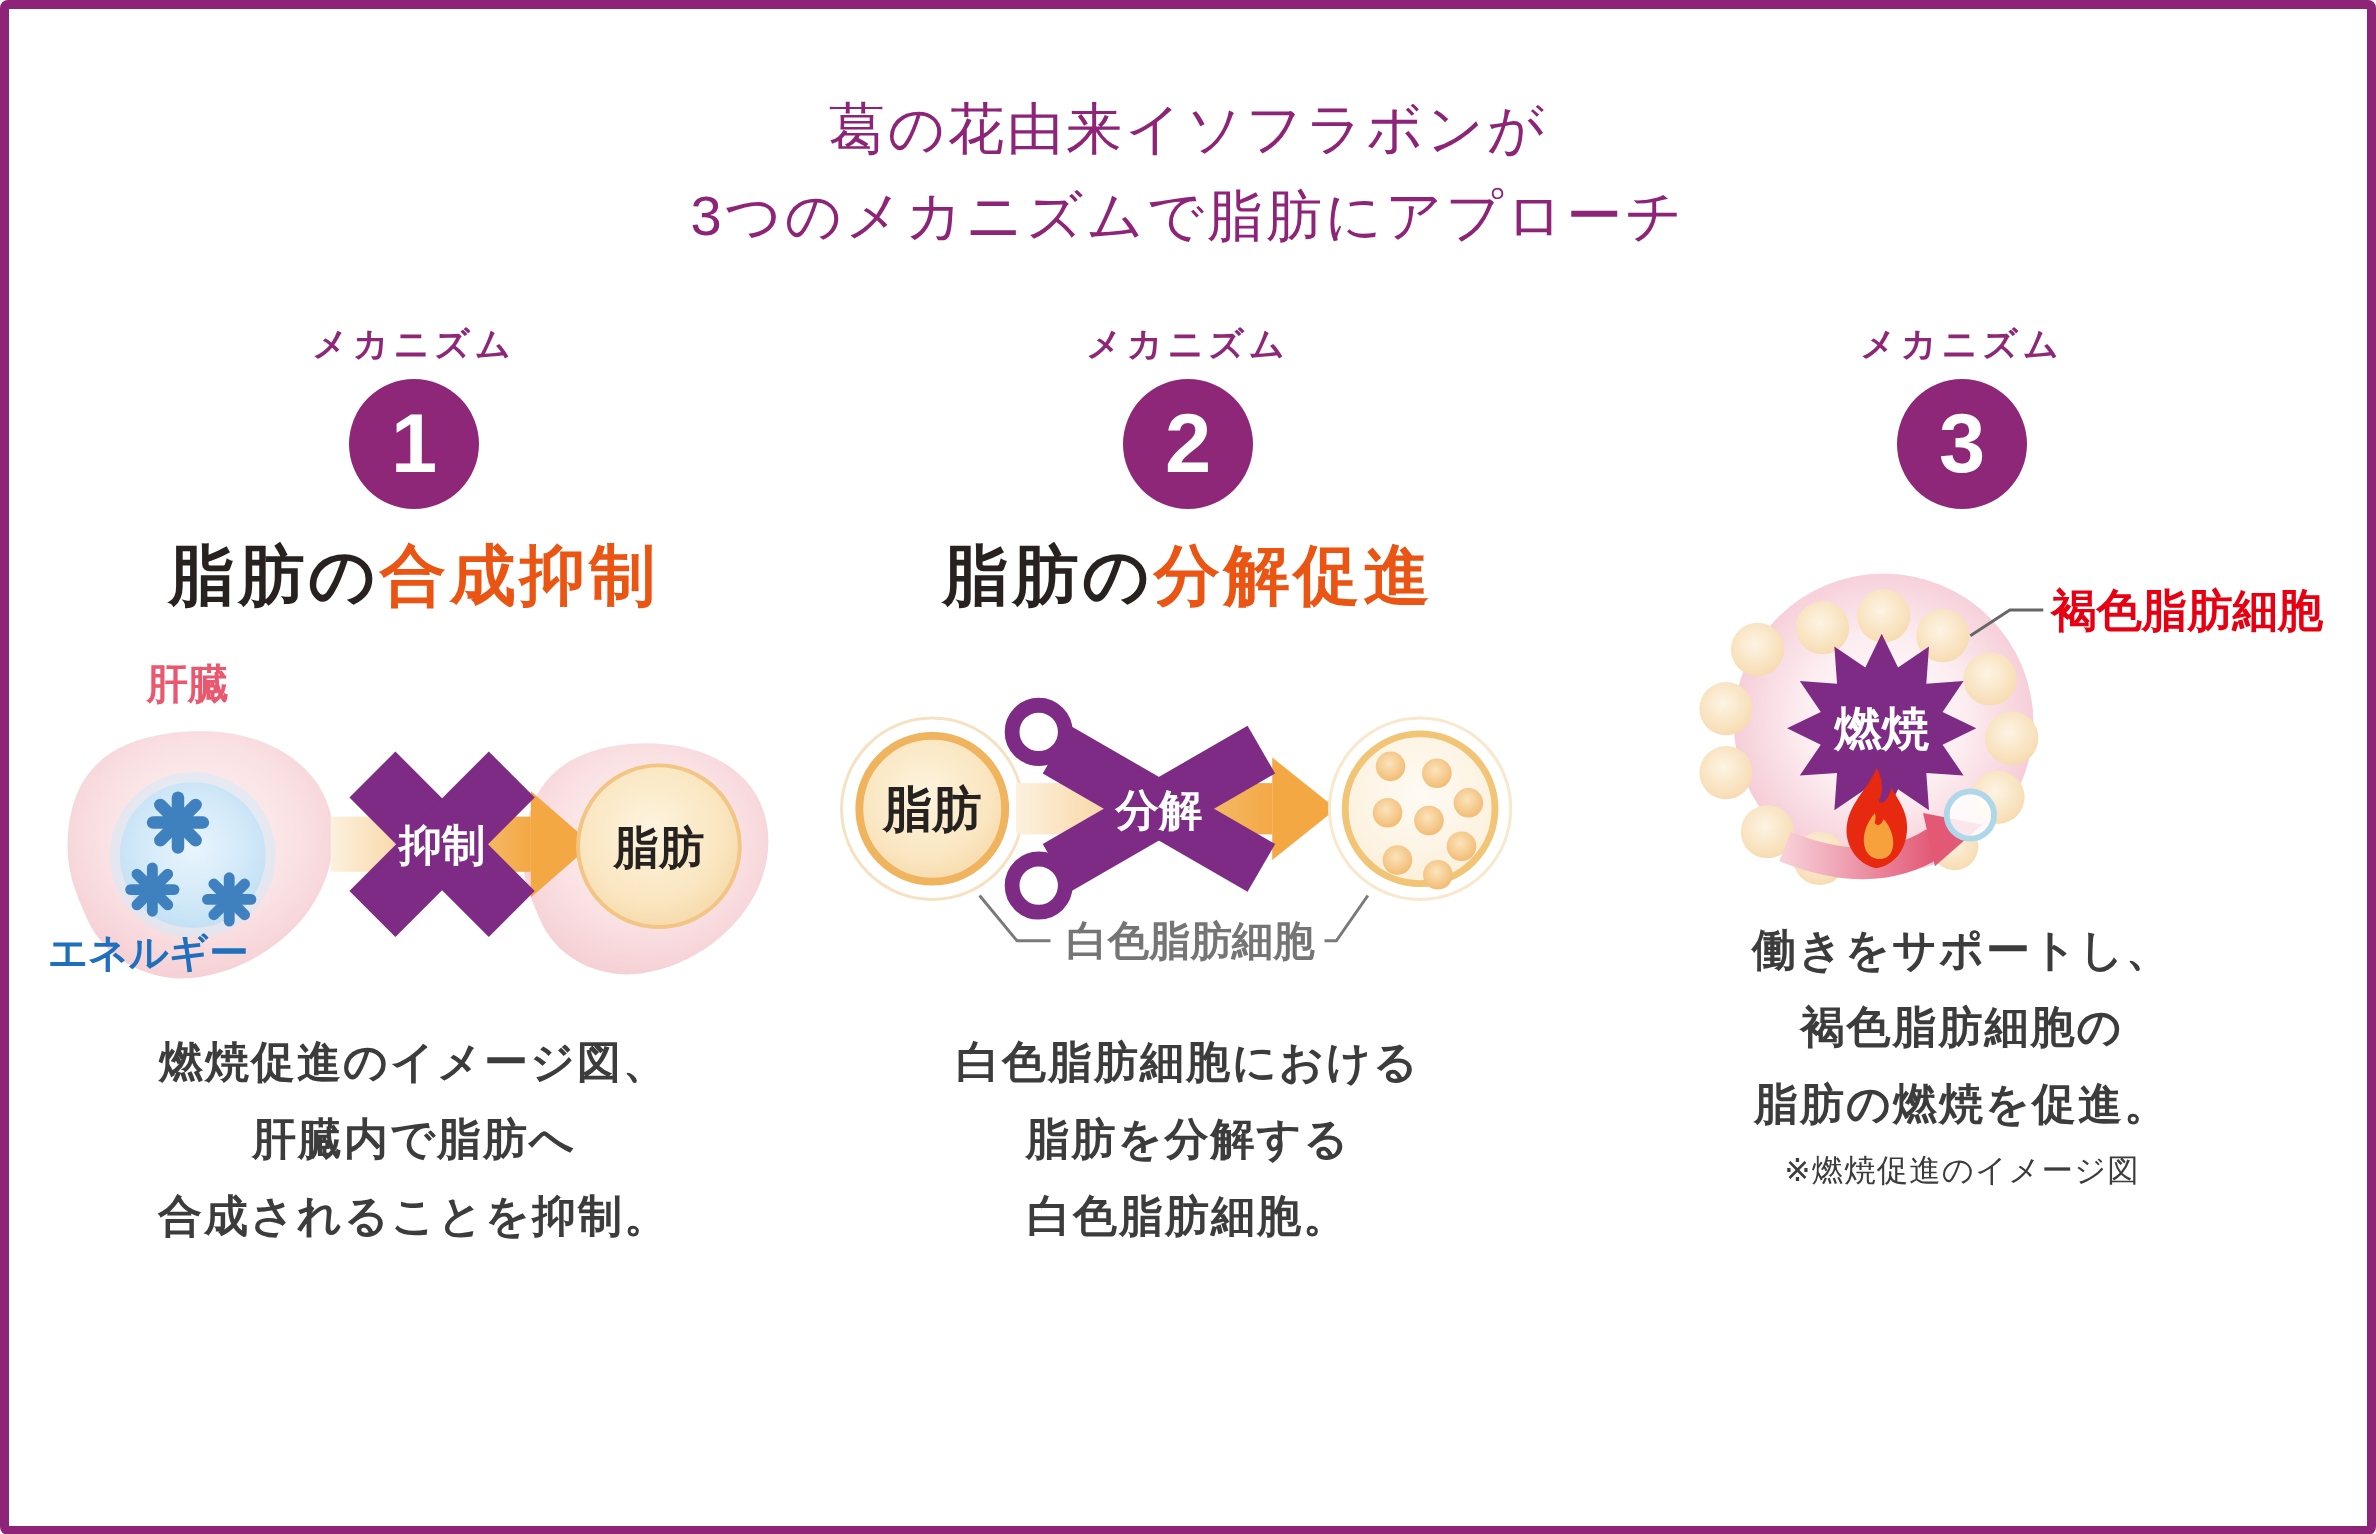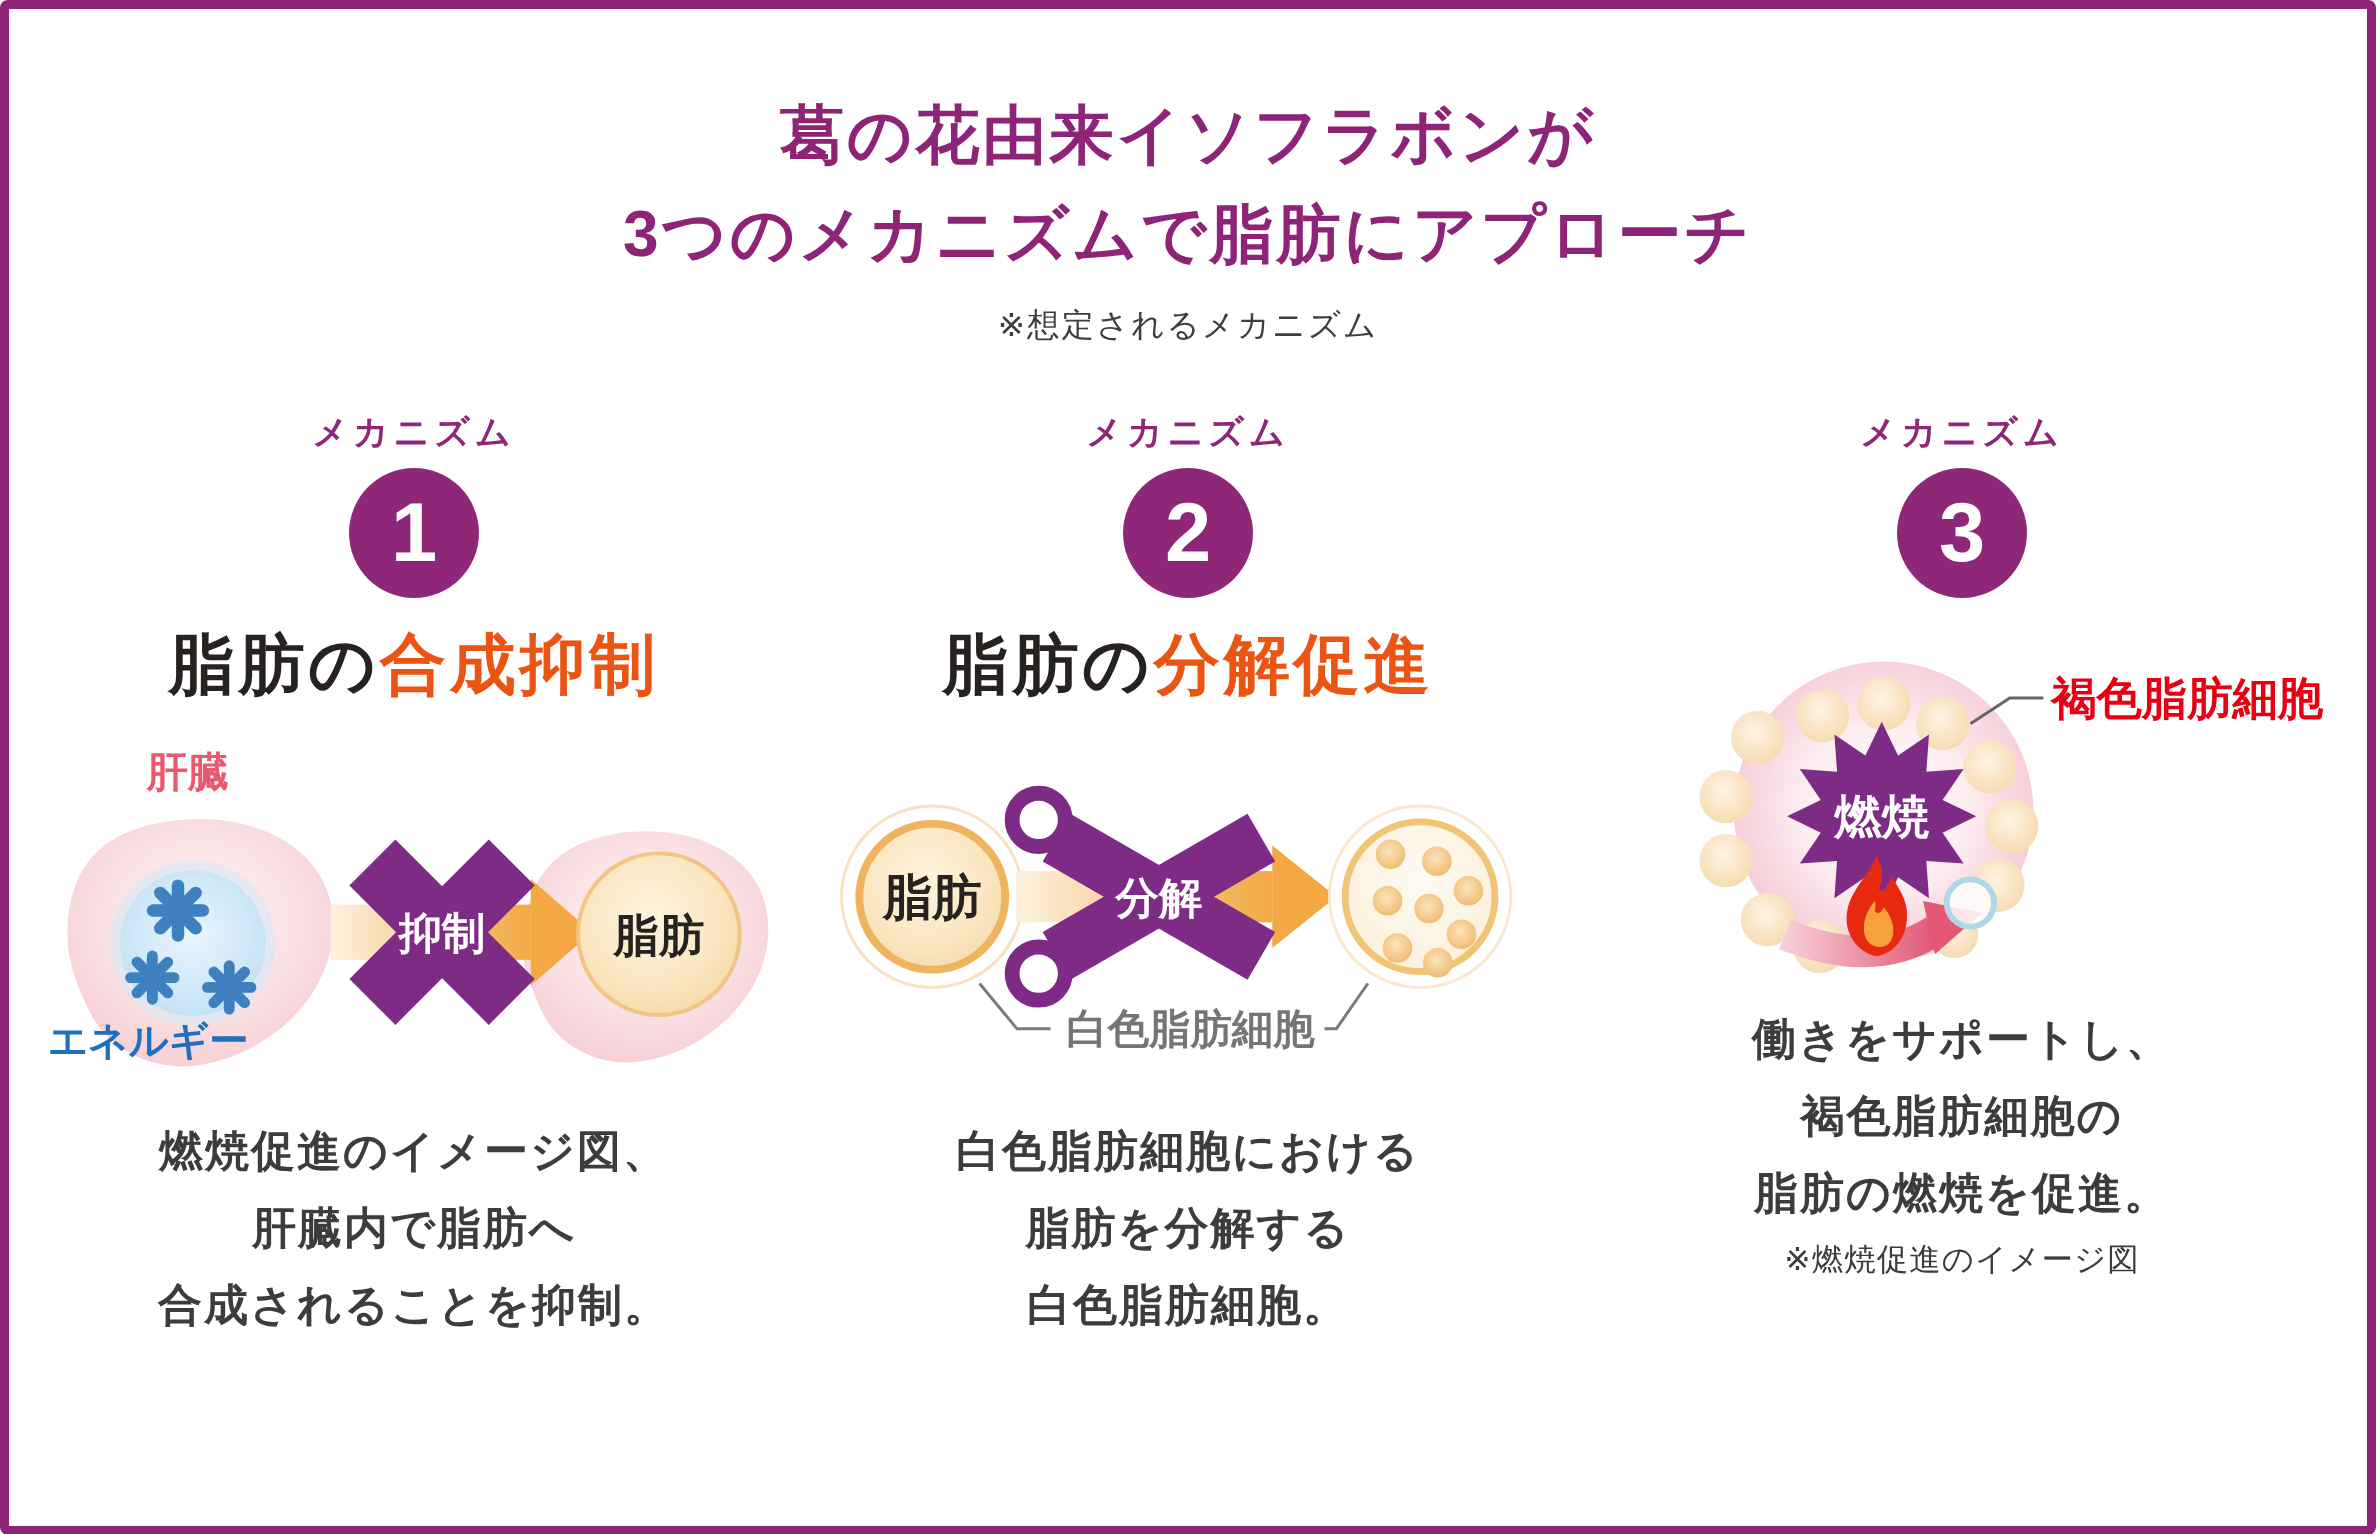--- a/index.html
+++ b/index.html
@@ -8,21 +8,21 @@
     width:2376px; height:1535px;
     box-sizing:border-box;
     border:9.9px solid #8E2477;
     border-radius:7.9px;
     background:#ffffff;
     font-family:"Liberation Sans","DejaVu Sans",sans-serif;
     overflow:hidden;
   }
   .header { text-align:center; padding-top:77px; }
   .title-line {
-    font-size:64px; font-weight:700; color:#8E2477;
+    font-size:56px; font-weight:400; color:#8E2477;
     line-height:1.55; letter-spacing:3px;
   }
   .subtitle { margin-top:19.7px; font-size:32.5px; color:#3E3E3E; letter-spacing:2px; }
 
   .columns { display:flex; justify-content:space-between; padding:0 18px; margin-top:61px; }
   .mech-col { width:780px; text-align:center; }
   .mech-label { font-size:35px; font-weight:800; color:#8E2778; letter-spacing:4.9px; }
   .mech-circle {
     width:130px; height:130px; border-radius:50%;
     background:#8E2778; color:#ffffff;
@@ -39,21 +39,20 @@
   .col-note { margin-top:7.9px; font-size:31.5px; color:#3C3C3C; letter-spacing:1px; }
 </style>
 </head>
 <body>
 
 <div class="frame">
 
   <div class="header">
     <div class="title-line">葛の花由来イソフラボンが</div>
     <div class="title-line">3つのメカニズムで脂肪にアプローチ</div>
-    <div class="subtitle">※想定されるメカニズム</div>
   </div>
 
   <div class="columns">
 
     <div class="mech-col">
       <div class="mech-label">メカニズム</div>
       <div class="mech-circle">
         <span>1</span>
       </div>
       <div class="mech-heading">

